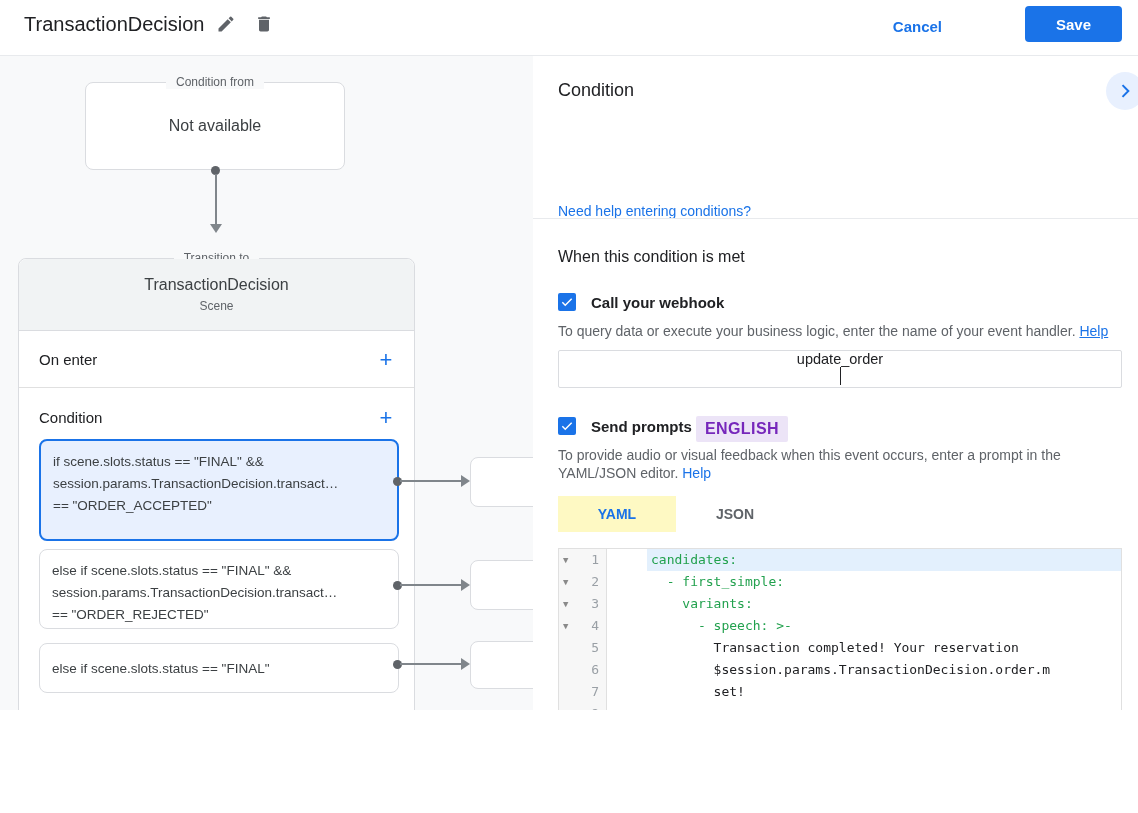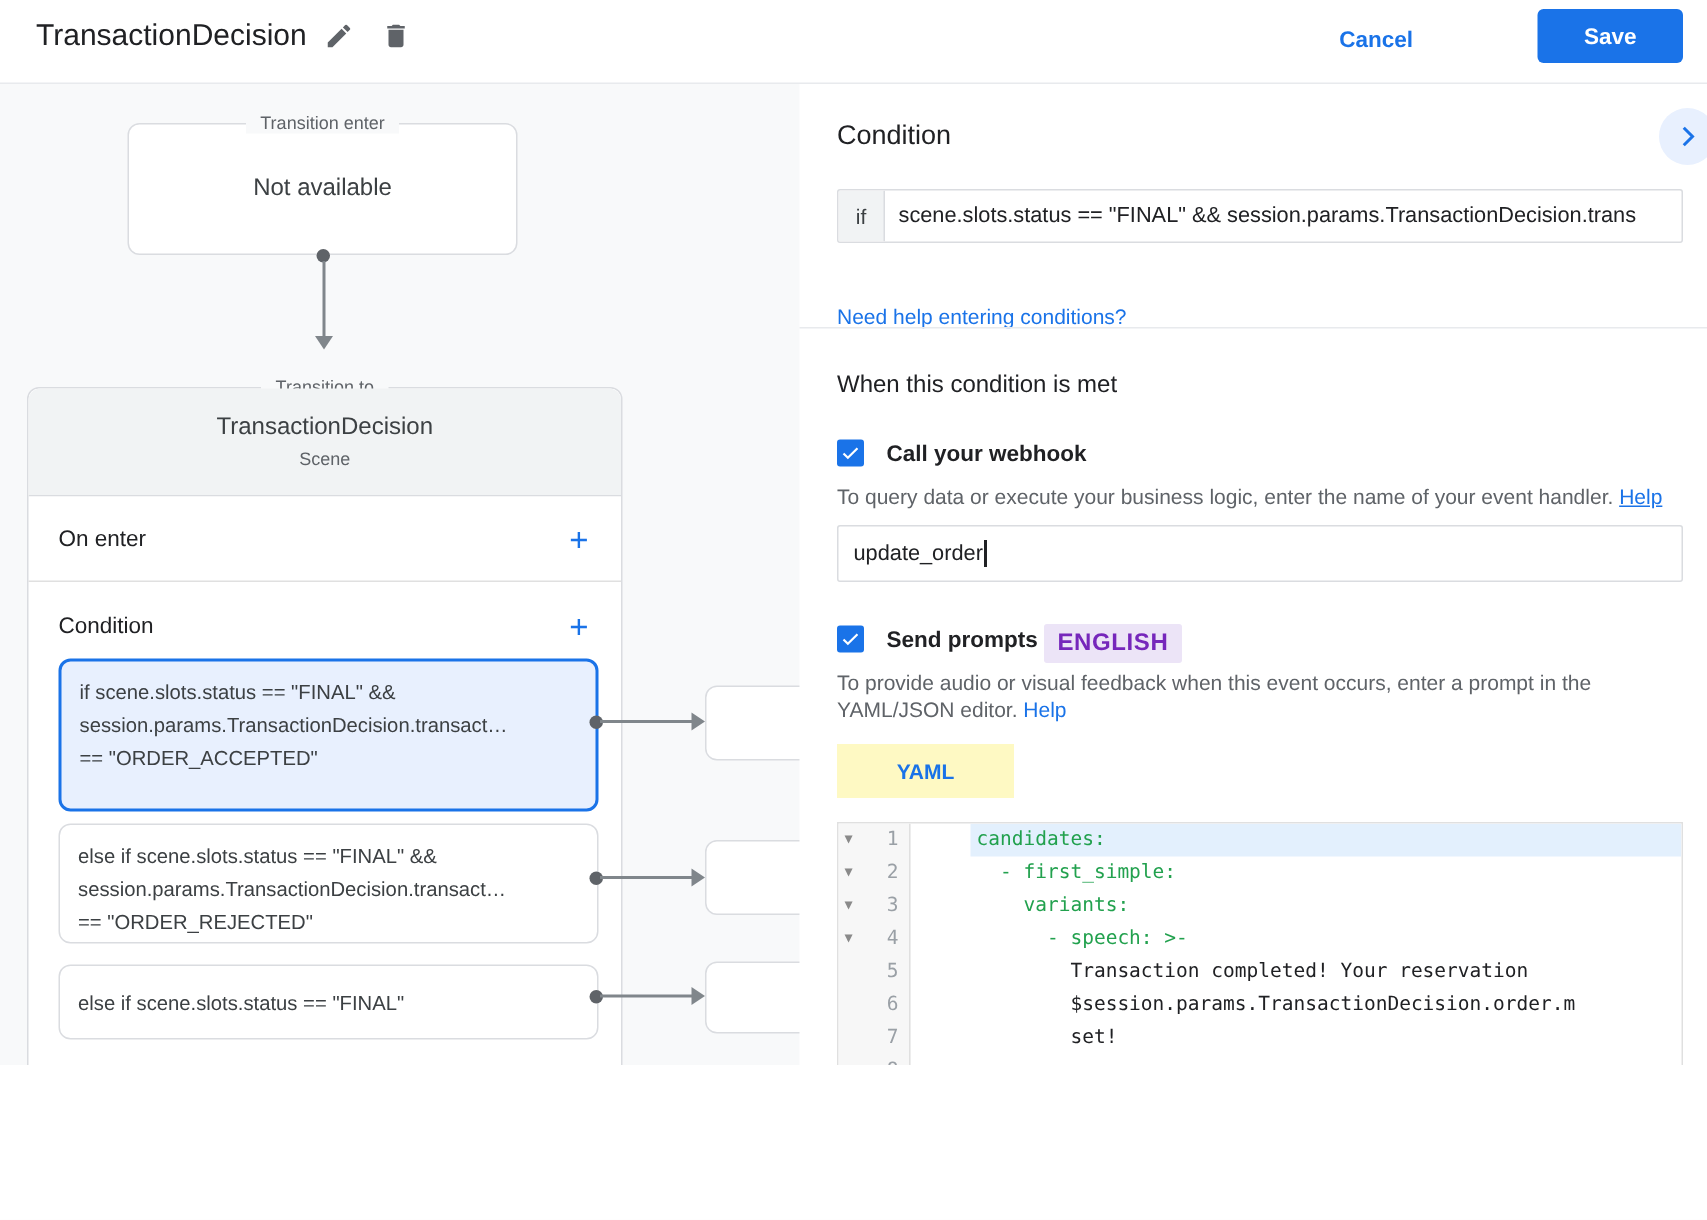--- a/index.html
+++ b/index.html
@@ -66,21 +66,21 @@
 
   #when-title { position:absolute; left:25px; top:192px; font-size:16px; color:#202124; }
 
   .checkbox { position:absolute; width:18px; height:18px; background:#1a73e8; border-radius:2px; cursor:pointer; }
   .checkbox svg { position:absolute; left:2px; top:2px; width:14px; height:14px; stroke:#fff; stroke-width:2.5; fill:none; }
   #webhook-check { left:25px; top:237px; }
   #webhook-label { position:absolute; left:58px; top:238px; font-size:15px; font-weight:bold; color:#202124; }
   #webhook-helper { position:absolute; left:25px; top:267px; font-size:14px; color:#5f6368; width:564px; }
   #webhook-helper .link { text-decoration:underline; }
 
-  #webhook-input { position:absolute; left:25px; top:294px; width:564px; height:38px; border:1px solid #dadce0; border-radius:2px; display:flex; align-items:center; padding:0 10px; font-size:14.5px; color:#202124; cursor:text; }
+  #webhook-input { position:absolute; left:25px; top:294px; width:564px; height:38px; border:1px solid #dadce0; border-radius:2px; display:flex; align-items:center; padding:0 10px; font-size:14.5px; color:#202124; cursor:text;flex-direction:column; }
   .caret { display:inline-block; width:1.5px; height:18px; background:#202124; margin-left:1px; vertical-align:middle; }
 
   #prompts-check { left:25px; top:361px; }
   #prompts-label { position:absolute; left:58px; top:362px; font-size:15px; font-weight:bold; color:#202124; }
   #english-badge { position:absolute; left:163px; top:360px; background:#ece4f7; color:#7627bb; font-size:16px; font-weight:bold; letter-spacing:0.4px; padding:4px 9px; border-radius:2px; }
   #prompts-helper { position:absolute; left:25px; top:390px; width:564px; font-size:14px; color:#5f6368; line-height:18px; }
 
   #tabs { position:absolute; left:25px; top:440px; height:36px; display:flex; }
   .tab { width:118px; height:36px; display:flex; align-items:center; justify-content:center; font-size:14px; font-weight:bold; cursor:pointer; }
   #tab-yaml { background:#fef9c3; color:#1a73e8; }
@@ -114,21 +114,21 @@
           <path d="M6 19c0 1.1.9 2 2 2h8c1.1 0 2-.9 2-2V7H6v12zM19 4h-3.5l-1-1h-5l-1 1H5v2h14V4z"></path>
         </svg>
     </div>
     <div id="cancel-btn">Cancel</div>
     <button id="save-btn">Save</button>
   </div>
 
   <div id="canvas">
 
     <div id="trans-from" class="fieldset">
-      <div class="legend"><span>Transition enter</span></div>
+      <div class="legend"><span>Condition from</span></div>
       <div id="trans-from-content">Not available</div>
     </div>
 
     <div class="dot" style="left:211px; top:110px;"></div>
     <div class="vline" style="left:215px; top:118px; height:50px;"></div>
     <div class="arrow-down" style="left:210px; top:168px;"></div>
 
     <div id="trans-to" class="fieldset">
       <div class="legend"><span>Transition to</span></div>
       <div id="trans-to-header">
@@ -185,24 +185,20 @@
   </div>
 
   <div id="panel">
     <div id="cond-title">Condition</div>
     <div id="expand-btn">
       <svg viewBox="0 0 24 24">
           <path d="M9 5l7 7-7 7"></path>
         </svg>
     </div>
 
-    <div id="if-row">
-      <div id="if-prefix">if</div>
-      <div id="if-value">scene.slots.status == "FINAL" &amp;&amp; session.params.TransactionDecision.trans</div>
-    </div>
     <div id="cond-help-link" class="link">Need help entering conditions?</div>
 
     <div id="panel-divider"></div>
 
     <div id="when-title">When this condition is met</div>
 
     <div id="webhook-check" class="checkbox">
       <svg viewBox="0 0 24 24">
           <path d="M4 12.5l5 5L20 6.5"></path>
         </svg>
@@ -224,20 +220,21 @@
     </div>
     <div id="prompts-label">Send prompts</div>
     <div id="english-badge">ENGLISH</div>
     <div id="prompts-helper">
       <span>To provide audio or visual feedback when this event occurs, enter a prompt in the YAML/JSON editor.</span>
       <span class="link">Help</span>
     </div>
 
     <div id="tabs">
       <div id="tab-yaml" class="tab">YAML</div>
+      <div id="tab-json" class="tab">JSON</div>
     </div>
 
     <div id="editor">
       <div id="gutter">
         <div class="gut-row">
             <span class="fold">▼</span>
             <span class="lnum">1</span>
           </div>
         <div class="gut-row">
             <span class="fold">▼</span>

